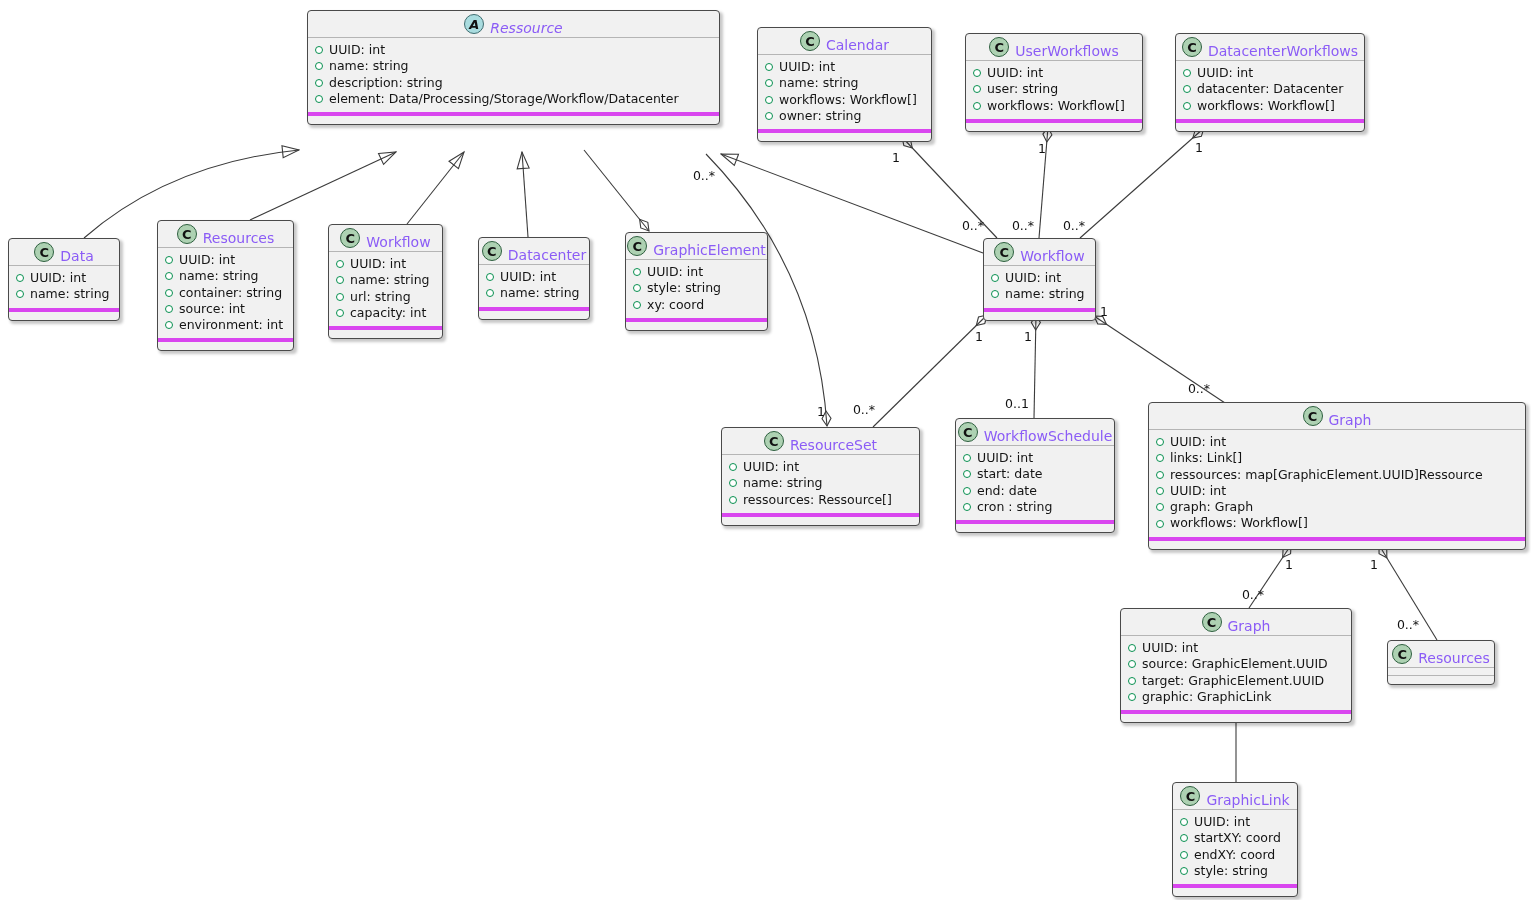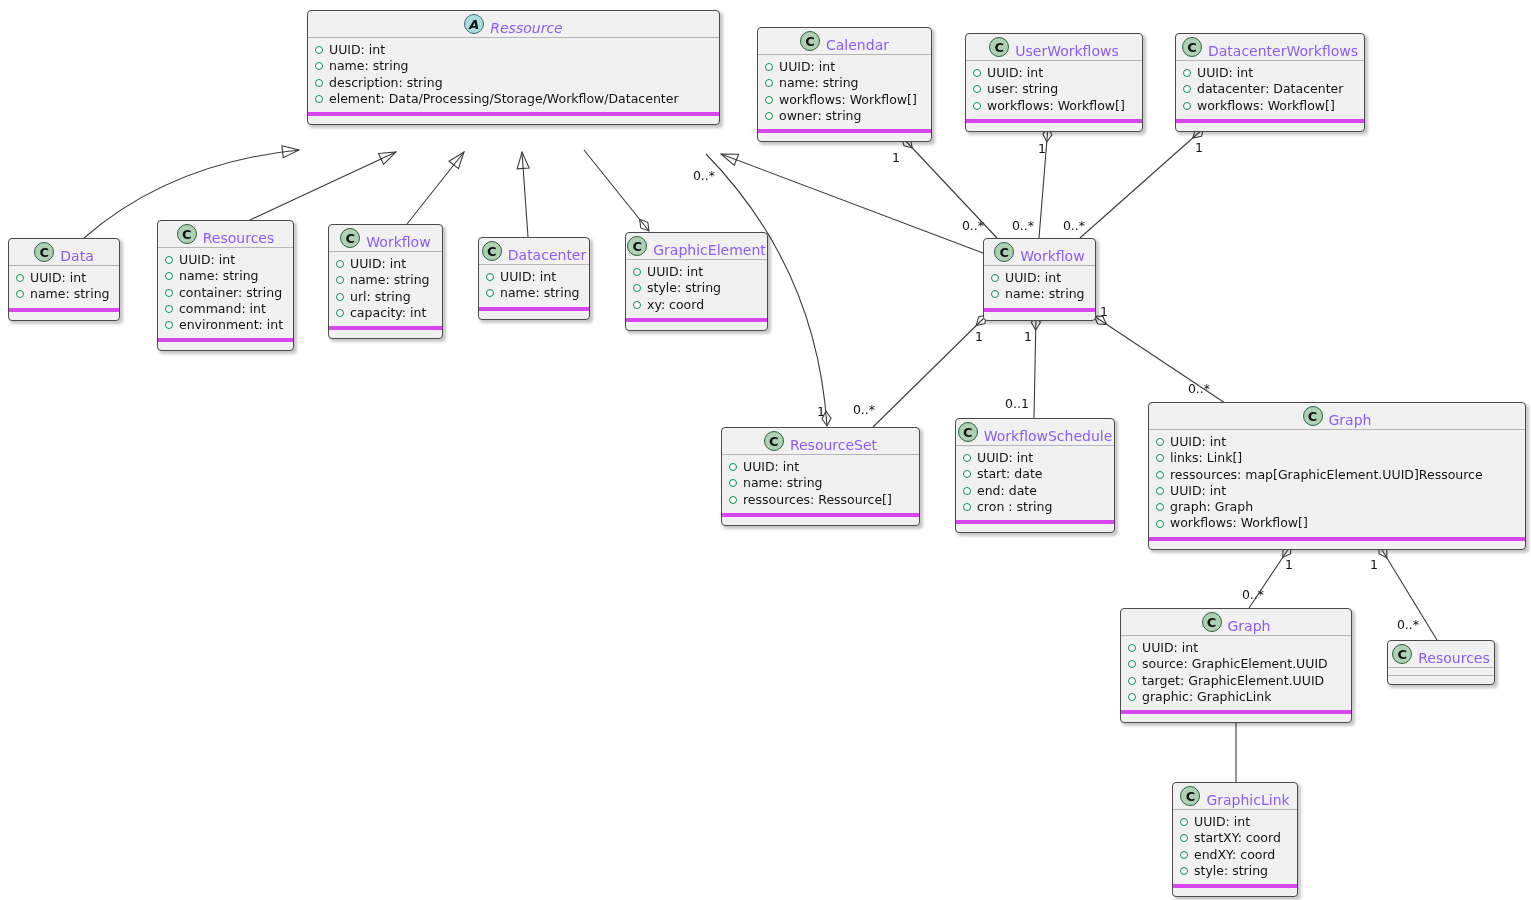--- a/index.html
+++ b/index.html
@@ -207,21 +207,21 @@
         <div class="attr-row">
           <span class="vis-dot"></span>
           <span class="attr-text">name: string</span>
         </div>
         <div class="attr-row">
           <span class="vis-dot"></span>
           <span class="attr-text">container: string</span>
         </div>
         <div class="attr-row">
           <span class="vis-dot"></span>
-          <span class="attr-text">command: int</span>
+          <span class="attr-text">source: int</span>
         </div>
         <div class="attr-row">
           <span class="vis-dot"></span>
           <span class="attr-text">environment: int</span>
         </div>
       </div>
     <div class="uml-methods"></div>
   </div>
 
   <div class="uml-class" style="left:328px; top:224px; width:115px;">

